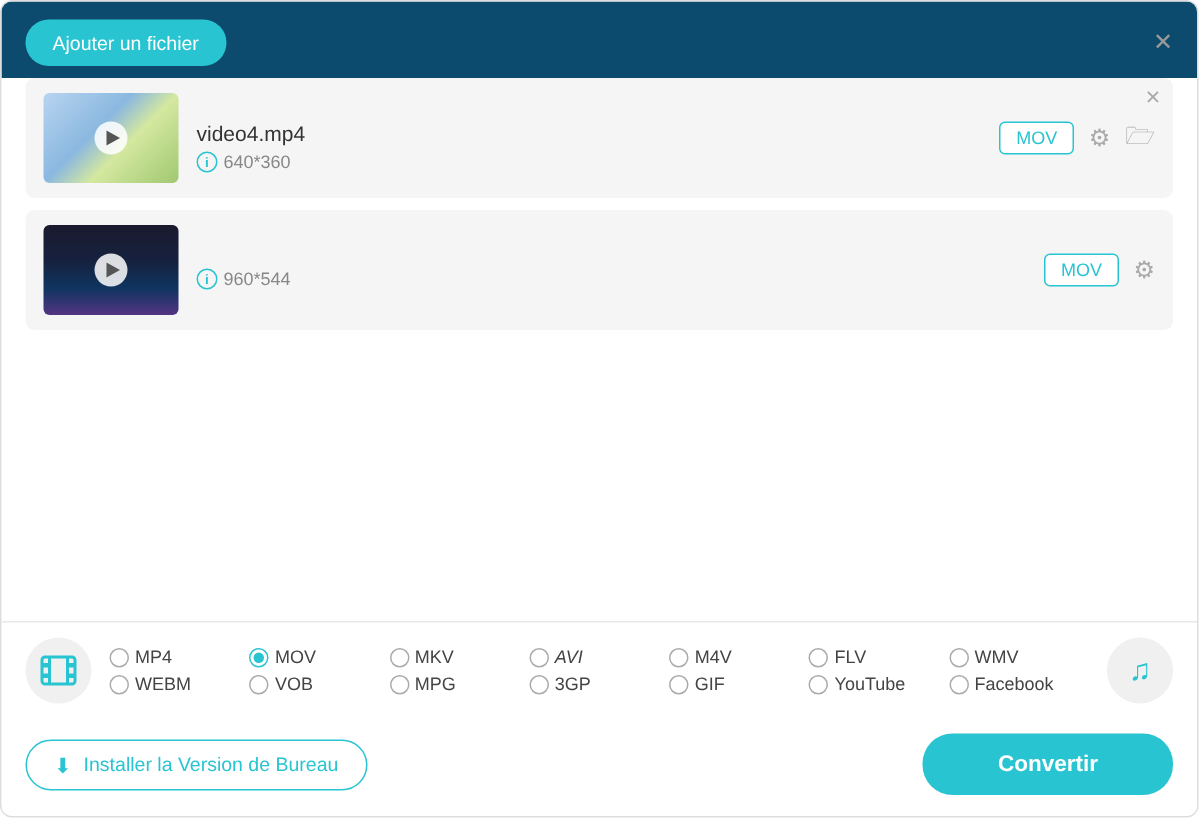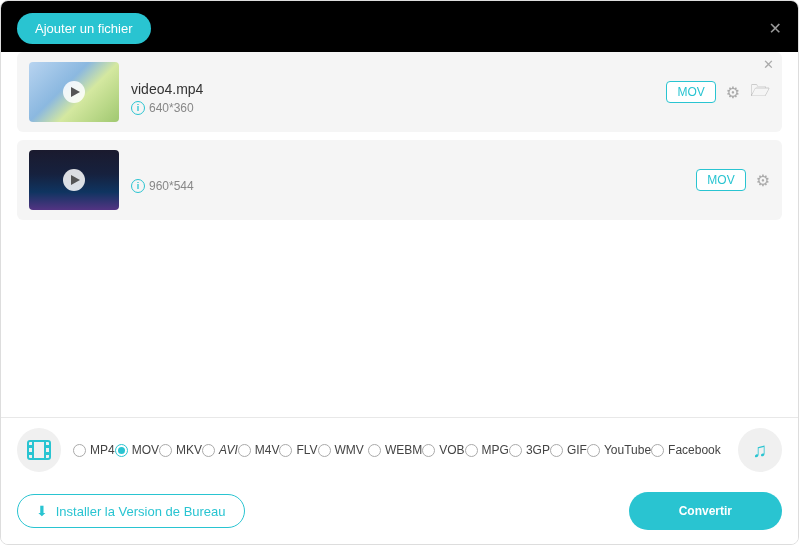--- a/index.html
+++ b/index.html
@@ -15,21 +15,21 @@
       border-radius: 8px;
       position: relative;
     }
 
     
     .header {
       display: flex;
       align-items: center;
       justify-content: space-between;
       padding: 12px 16px 8px 16px;
-      background: #000000;
+      background: #0c4a6e;
     }
     .add-file-btn {
       background: #29c4d1;
       color: #fff;
       border: none;
       border-radius: 20px;
       padding: 8px 18px;
       font-size: 13px;
       cursor: pointer;
       font-weight: 500;
@@ -260,21 +260,21 @@
       display: flex;
       align-items: center;
       gap: 8px;
     }
     .convert-btn {
       background: #29c4d1;
       color: #fff;
       border: none;
       border-radius: 20px;
       padding: 12px 50px;
-      font-size: 12px;
+      font-size: 15px;
       font-weight: 600;
       cursor: pointer;
     }
   </style>
 </head>
 <body>
 
 <div class="header">
   <button class="add-file-btn">Ajouter un fichier</button>
   <button class="close-btn">✕</button>
@@ -332,21 +332,21 @@
         <rect x="2" y="4" width="22" height="18" rx="2" stroke="#29c4d1" stroke-width="2" fill="none"></rect>
         <line x1="7" y1="4" x2="7" y2="22" stroke="#29c4d1" stroke-width="2"></line>
         <line x1="19" y1="4" x2="19" y2="22" stroke="#29c4d1" stroke-width="2"></line>
         <rect x="2" y="8" width="5" height="3" fill="#29c4d1"></rect>
         <rect x="2" y="15" width="5" height="3" fill="#29c4d1"></rect>
         <rect x="19" y="8" width="5" height="3" fill="#29c4d1"></rect>
         <rect x="19" y="15" width="5" height="3" fill="#29c4d1"></rect>
       </svg>
     </div>
 
-    <div style="flex:1; display:flex; flex-direction:row; gap:4px;">
+    <div style="flex:1; display:flex; flex-direction:column; gap:4px;">
 
       <div style="display:flex; gap:0;">
         <label class="format-option" style="flex:1;">
           <span class="radio-circle"></span>
           <span>MP4</span>
         </label>
         <label class="format-option" style="flex:1;">
           <span class="radio-circle selected"></span>
           <span>MOV</span>
         </label>
@@ -378,21 +378,21 @@
           <span>WEBM</span>
         </label>
         <label class="format-option" style="flex:1;">
           <span class="radio-circle"></span>
           <span>VOB</span>
         </label>
         <label class="format-option" style="flex:1;">
           <span class="radio-circle"></span>
           <span>MPG</span>
         </label>
-        <label class="format-option" style="flex:1;justify-content:space-between;">
+        <label class="format-option" style="flex:1;">
           <span class="radio-circle"></span>
           <span>3GP</span>
         </label>
         <label class="format-option" style="flex:1;">
           <span class="radio-circle"></span>
           <span>GIF</span>
         </label>
         <label class="format-option" style="flex:1;">
           <span class="radio-circle"></span>
           <span>YouTube</span>

